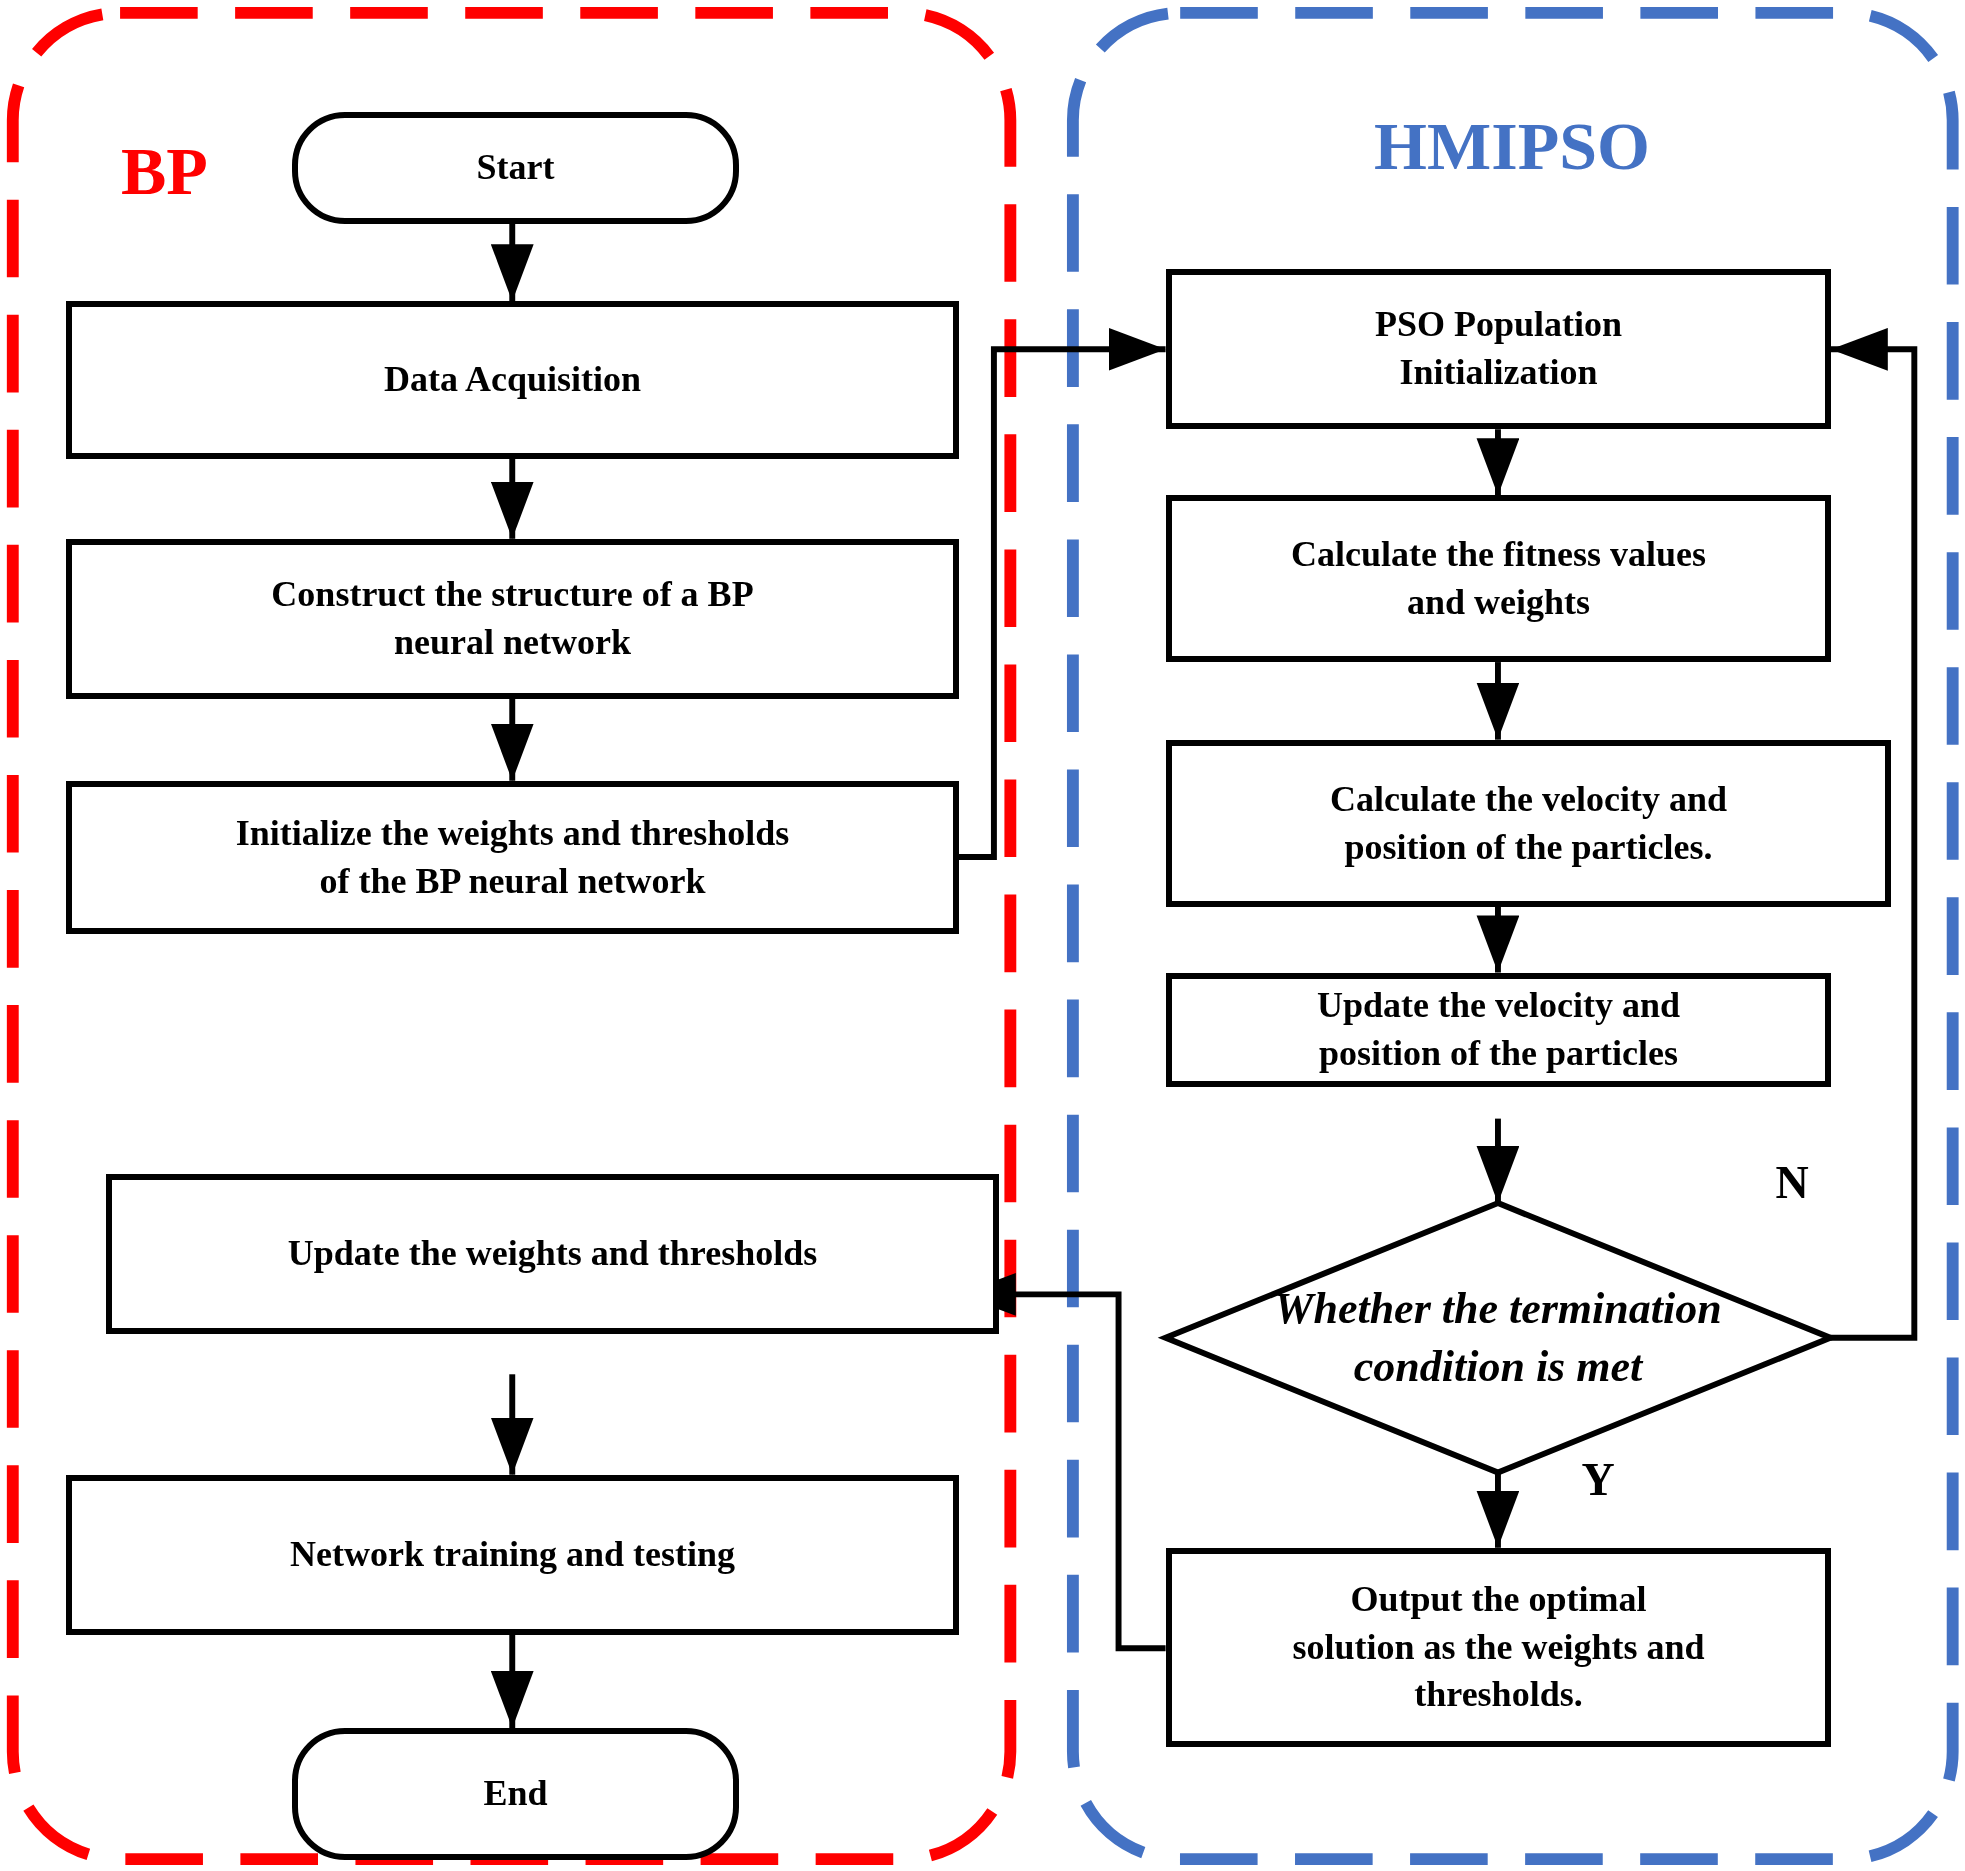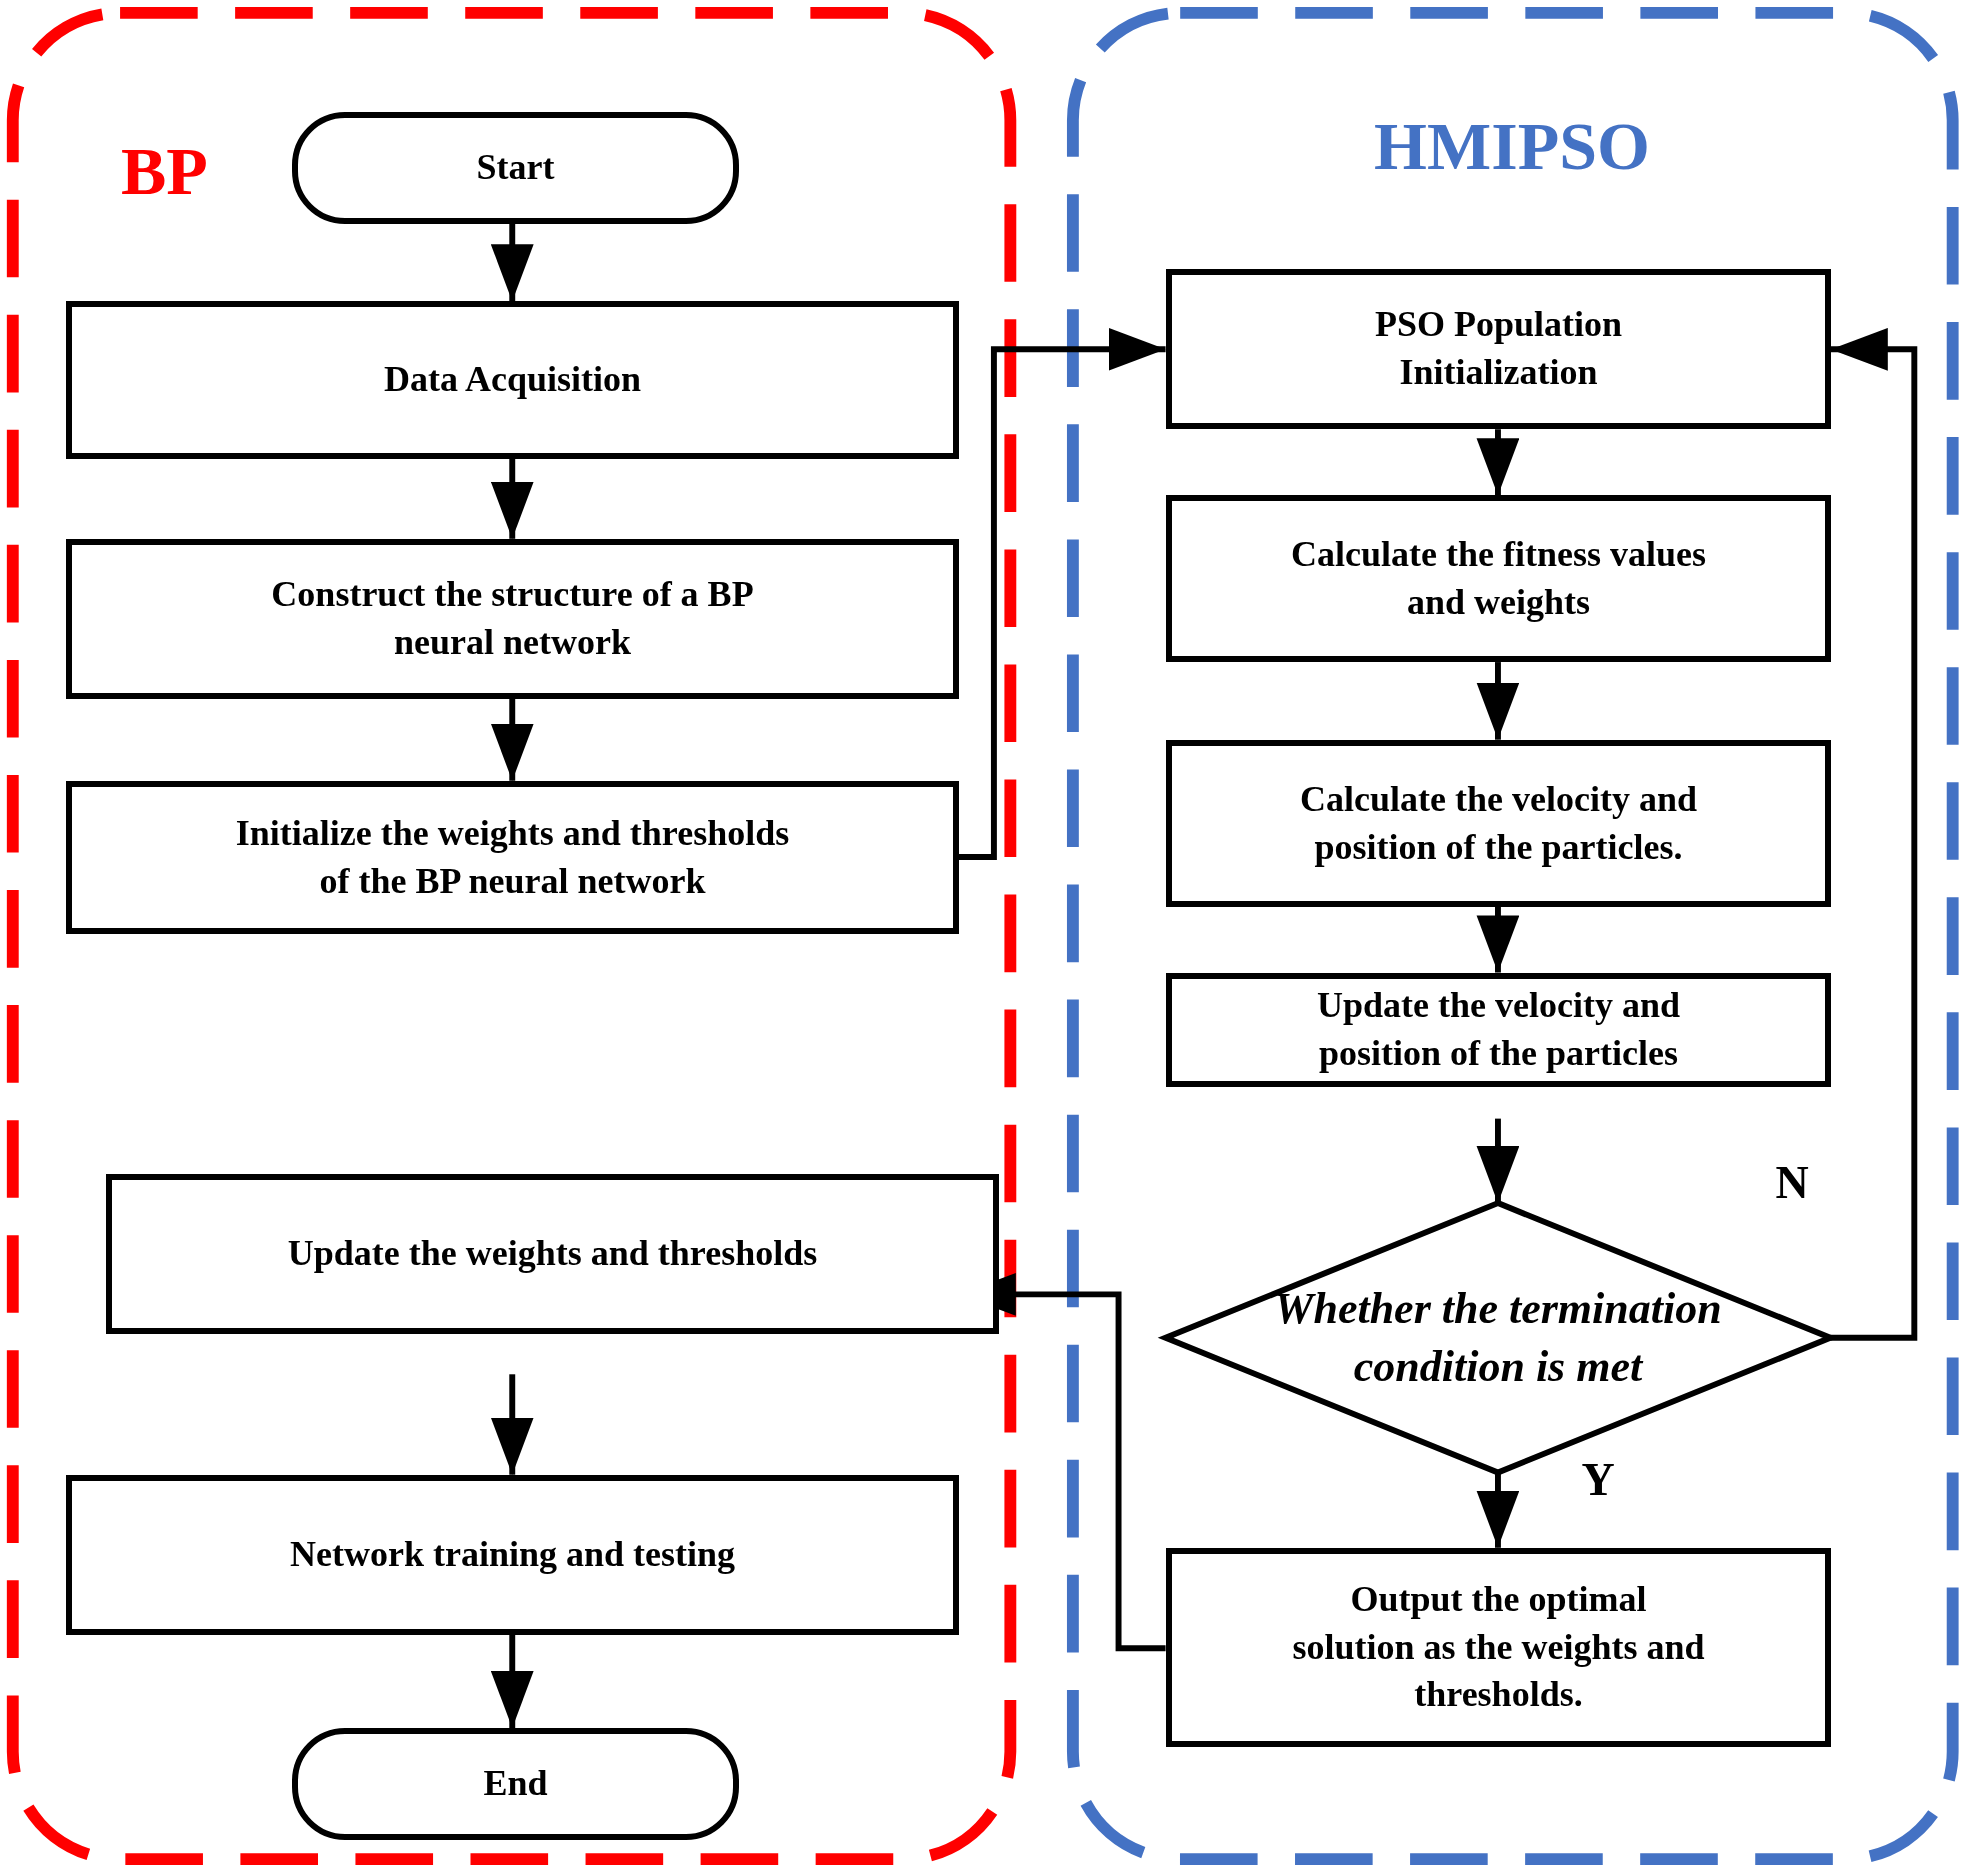--- a/index.html
+++ b/index.html
@@ -120,27 +120,27 @@
   <div id="hmipso-title" class="region-title">HMIPSO</div>
 
   <div class="node terminator" style="left:292px; top:112px; width:447px; height:112px;">Start</div>
   <div class="node" style="left:66px; top:301px; width:893px; height:158px;">Data Acquisition</div>
   <div class="node" style="left:66px; top:539px; width:893px; height:160px;">Construct the structure of a BP
 neural network</div>
   <div class="node" style="left:66px; top:781px; width:893px; height:153px;">Initialize the weights and thresholds
 of the BP neural network</div>
   <div class="node" style="left:66px; top:1174px; width:893px; height:160px;margin-left:40px;">Update the weights and thresholds</div>
   <div class="node" style="left:66px; top:1475px; width:893px; height:160px;">Network training and testing</div>
-  <div class="node terminator" style="left:292px; top:1728px; width:447px; height:112px;">End</div>
+  <div class="node terminator" style="left:292px; top:1728px; width:447px; height:132px;">End</div>
 
   <div class="node" style="left:1166px; top:269px; width:665px; height:160px;">PSO Population
 Initialization</div>
   <div class="node" style="left:1166px; top:495px; width:665px; height:167px;">Calculate the fitness values
 and weights</div>
-  <div class="node" style="left:1166px; top:740px; width:665px; height:167px;">Calculate the velocity and
+  <div class="node" style="left:1166px; top:740px; width:725px; height:167px;">Calculate the velocity and
 position of the particles.</div>
   <div class="node" style="left:1166px; top:973px; width:665px; height:114px;">Update the velocity and
 position of the particles</div>
 
   <div class="diamond-text" style="left:1187px; top:1233px; width:622px; height:210px;">Whether the termination
 condition is met</div>
 
   <div class="node" style="left:1166px; top:1548px; width:665px; height:199px;text-align:center;">Output the optimal
 solution as the weights and
 thresholds.</div>

